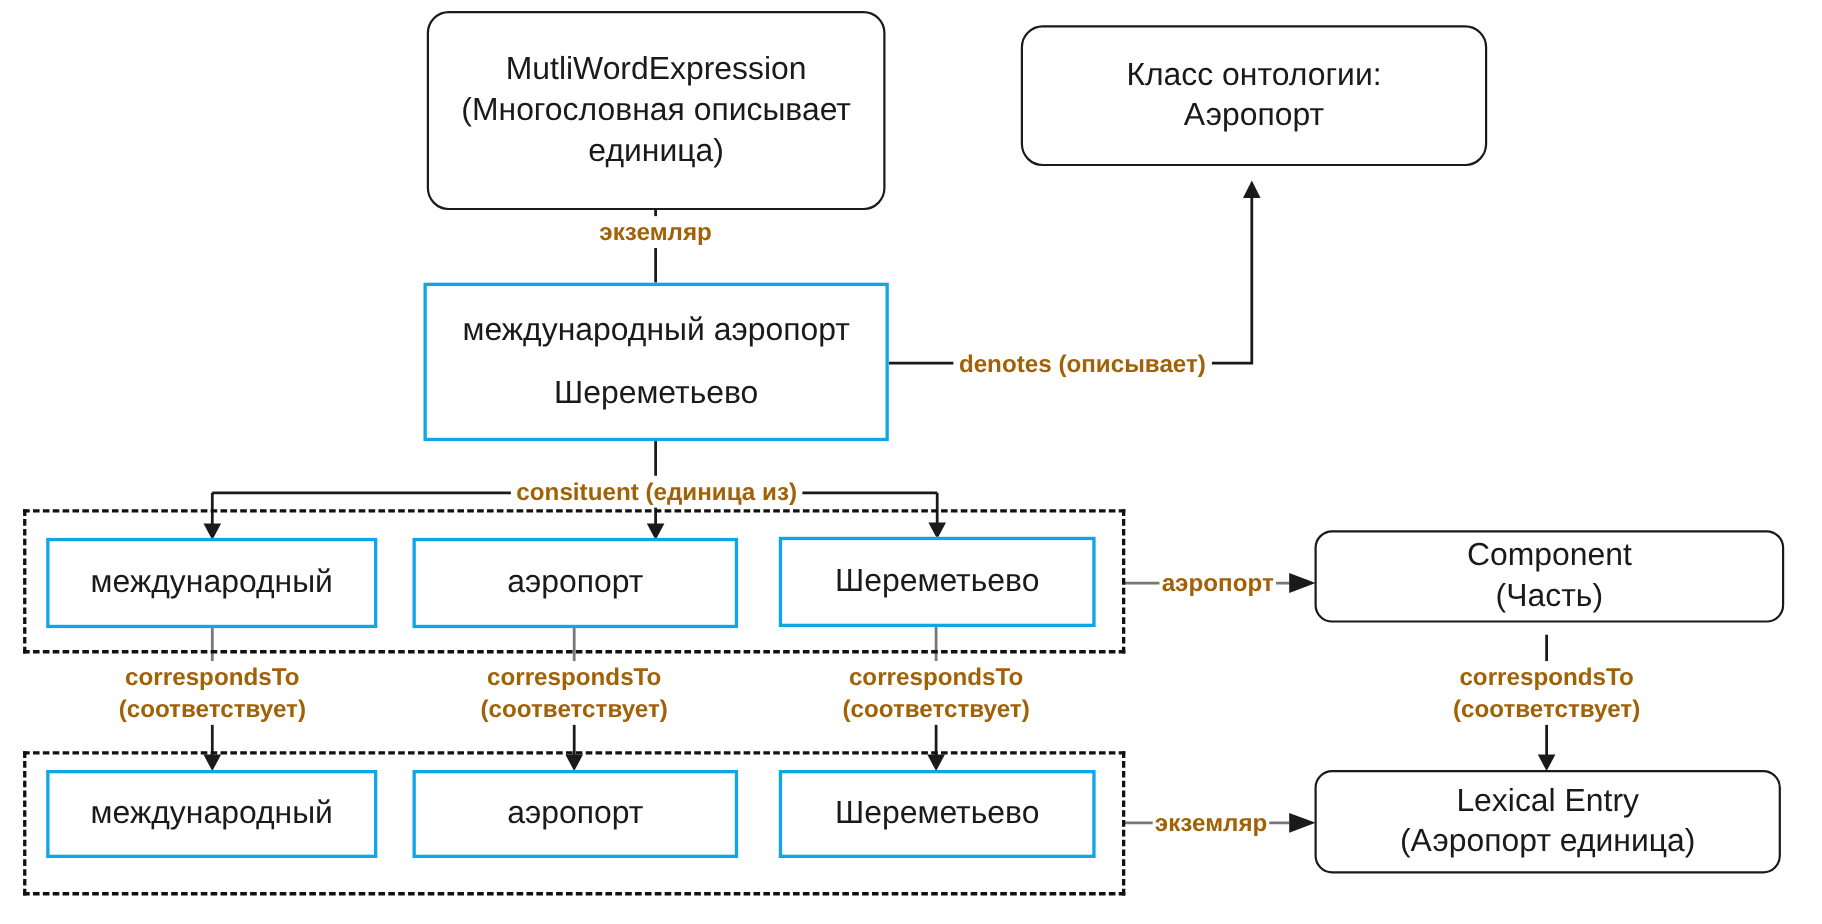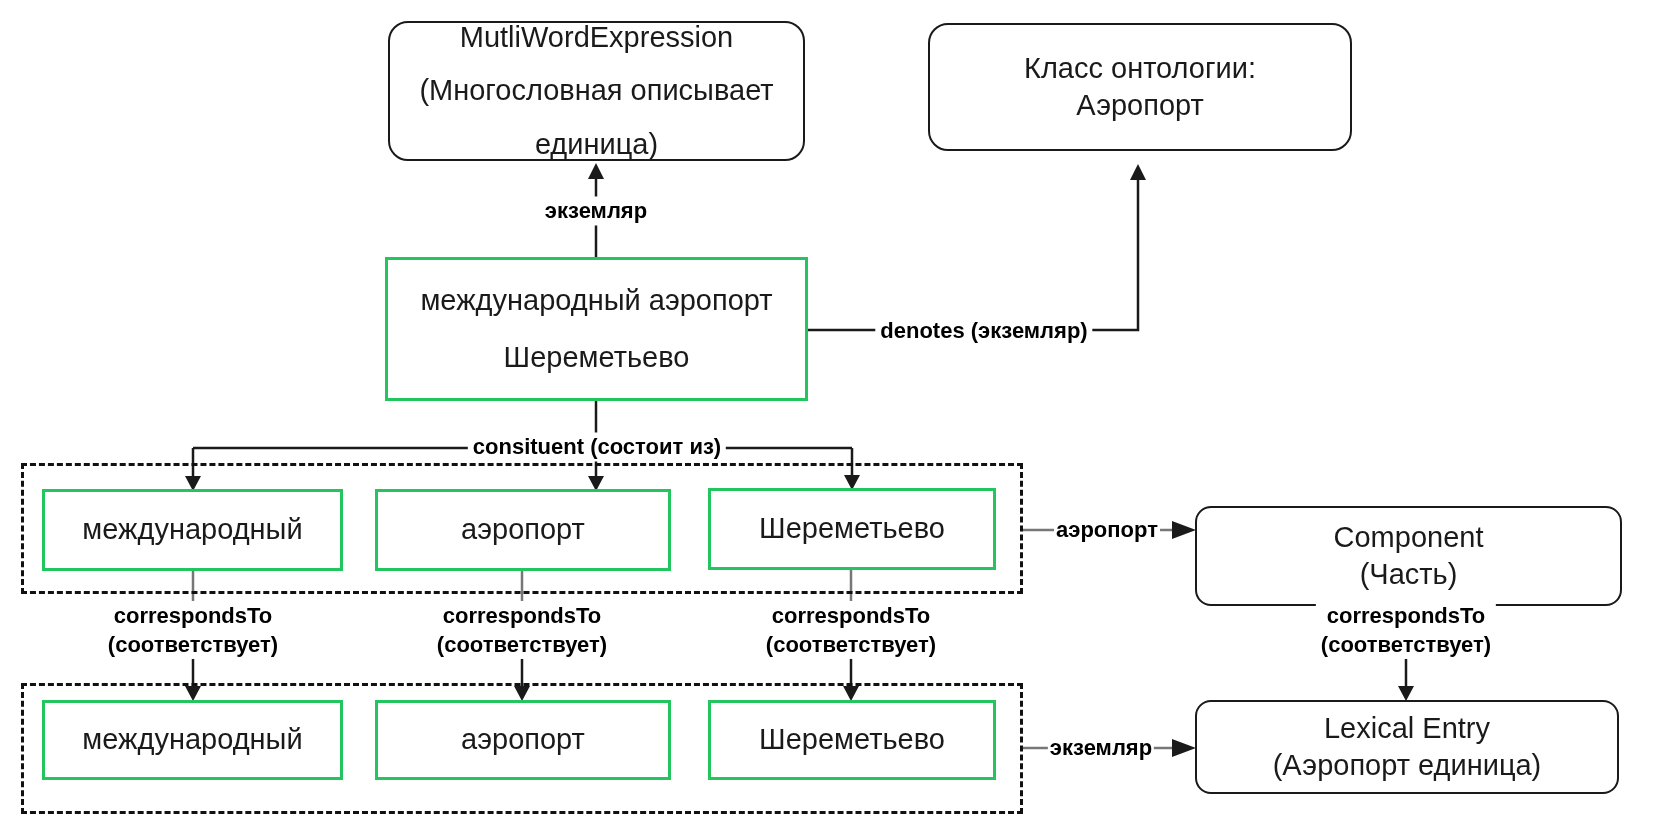--- a/index.html
+++ b/index.html
@@ -15,32 +15,32 @@
     position:absolute;
     box-sizing:border-box;
     display:flex;flex-direction:column;
     align-items:center;justify-content:center;
     text-align:center;
     color:#1a1a1a;
     font-size:29px;
     line-height:1.28;
     background:#ffffff;
   }
-  .rect{border:3px solid #22c55e;gap:20px;}
+  .rect{border:3px solid #0ea5e9;gap:20px;}
   .rounded{border:2px solid #1a1a1a;border-radius:20px;}
   .dashedbox{
     position:absolute;box-sizing:border-box;
     border:3px dashed #111111;
     background:transparent;
   }
   .edge-label{
     position:absolute;
     transform:translate(-50%,-50%);
     background:#ffffff;
-    color:#000000;
+    color:#a16207;
     font-size:22px;
     font-weight:bold;
     line-height:1.32;
     white-space:nowrap;
     text-align:center;
     padding:0 5px;
   }
   svg line, svg polyline{stroke:#1a1a1a;stroke-width:2.5;fill:none;}
   svg line.gray{stroke:#777777;stroke-width:2.5;}
   svg polygon{fill:#1a1a1a;stroke:none;}
@@ -103,21 +103,21 @@
 
     <g>
       <line class="gray" x1="1022" y1="748" x2="1172" y2="748"></line>
       <polygon points="1196,748 1172,739 1172,757"></polygon>
     </g>
   </svg>
 
   <div class="dashedbox" style="left:21px;top:463px;width:1002px;height:131px;"></div>
   <div class="dashedbox" style="left:21px;top:683px;width:1002px;height:131px;"></div>
 
-  <div class="node rounded" style="left:388px;top:21px;width:417px;height:140px;gap:16px;">
+  <div class="node rounded" style="left:388px;top:10px;width:417px;height:181px;">
     <div>MutliWordExpression</div>
     <div>(Многословная описывает</div>
     <div>единица)</div>
   </div>
 
   <div class="node rounded" style="left:928px;top:23px;width:424px;height:128px;">
     <div>Класс онтологии:</div>
     <div>Аэропорт</div>
   </div>
 
@@ -139,34 +139,34 @@
   <div class="node rect" style="left:42px;top:700px;width:301px;height:80px;">
     <div>международный</div>
   </div>
   <div class="node rect" style="left:375px;top:700px;width:296px;height:80px;">
     <div>аэропорт</div>
   </div>
   <div class="node rect" style="left:708px;top:700px;width:288px;height:80px;">
     <div>Шереметьево</div>
   </div>
 
-  <div class="node rounded" style="left:1195px;top:506px;width:427px;height:100px;border-radius:16px;text-align:center;">
+  <div class="node rounded" style="left:1195px;top:482px;width:427px;height:84px;border-radius:16px;text-align:center;">
     <div>Component</div>
     <div>(Часть)</div>
   </div>
   <div class="node rounded" style="left:1195px;top:700px;width:424px;height:94px;border-radius:16px;text-align:center;">
     <div>Lexical Entry</div>
     <div>(Аэропорт единица)</div>
   </div>
 
   <div class="edge-label" style="left:596px;top:211px;">экземляр</div>
 
-  <div class="edge-label" style="left:984px;top:331px;">denotes (экземляр)</div>
+  <div class="edge-label" style="left:984px;top:331px;">denotes (описывает)</div>
 
-  <div class="edge-label" style="left:597px;top:447px;">consituent (состоит из)</div>
+  <div class="edge-label" style="left:597px;top:447px;">consituent (единица из)</div>
 
   <div class="edge-label" style="left:193px;top:630px;">
     <div>correspondsTo</div>
     <div>(соответствует)</div>
   </div>
   <div class="edge-label" style="left:522px;top:630px;">
     <div>correspondsTo</div>
     <div>(соответствует)</div>
   </div>
   <div class="edge-label" style="left:851px;top:630px;">

